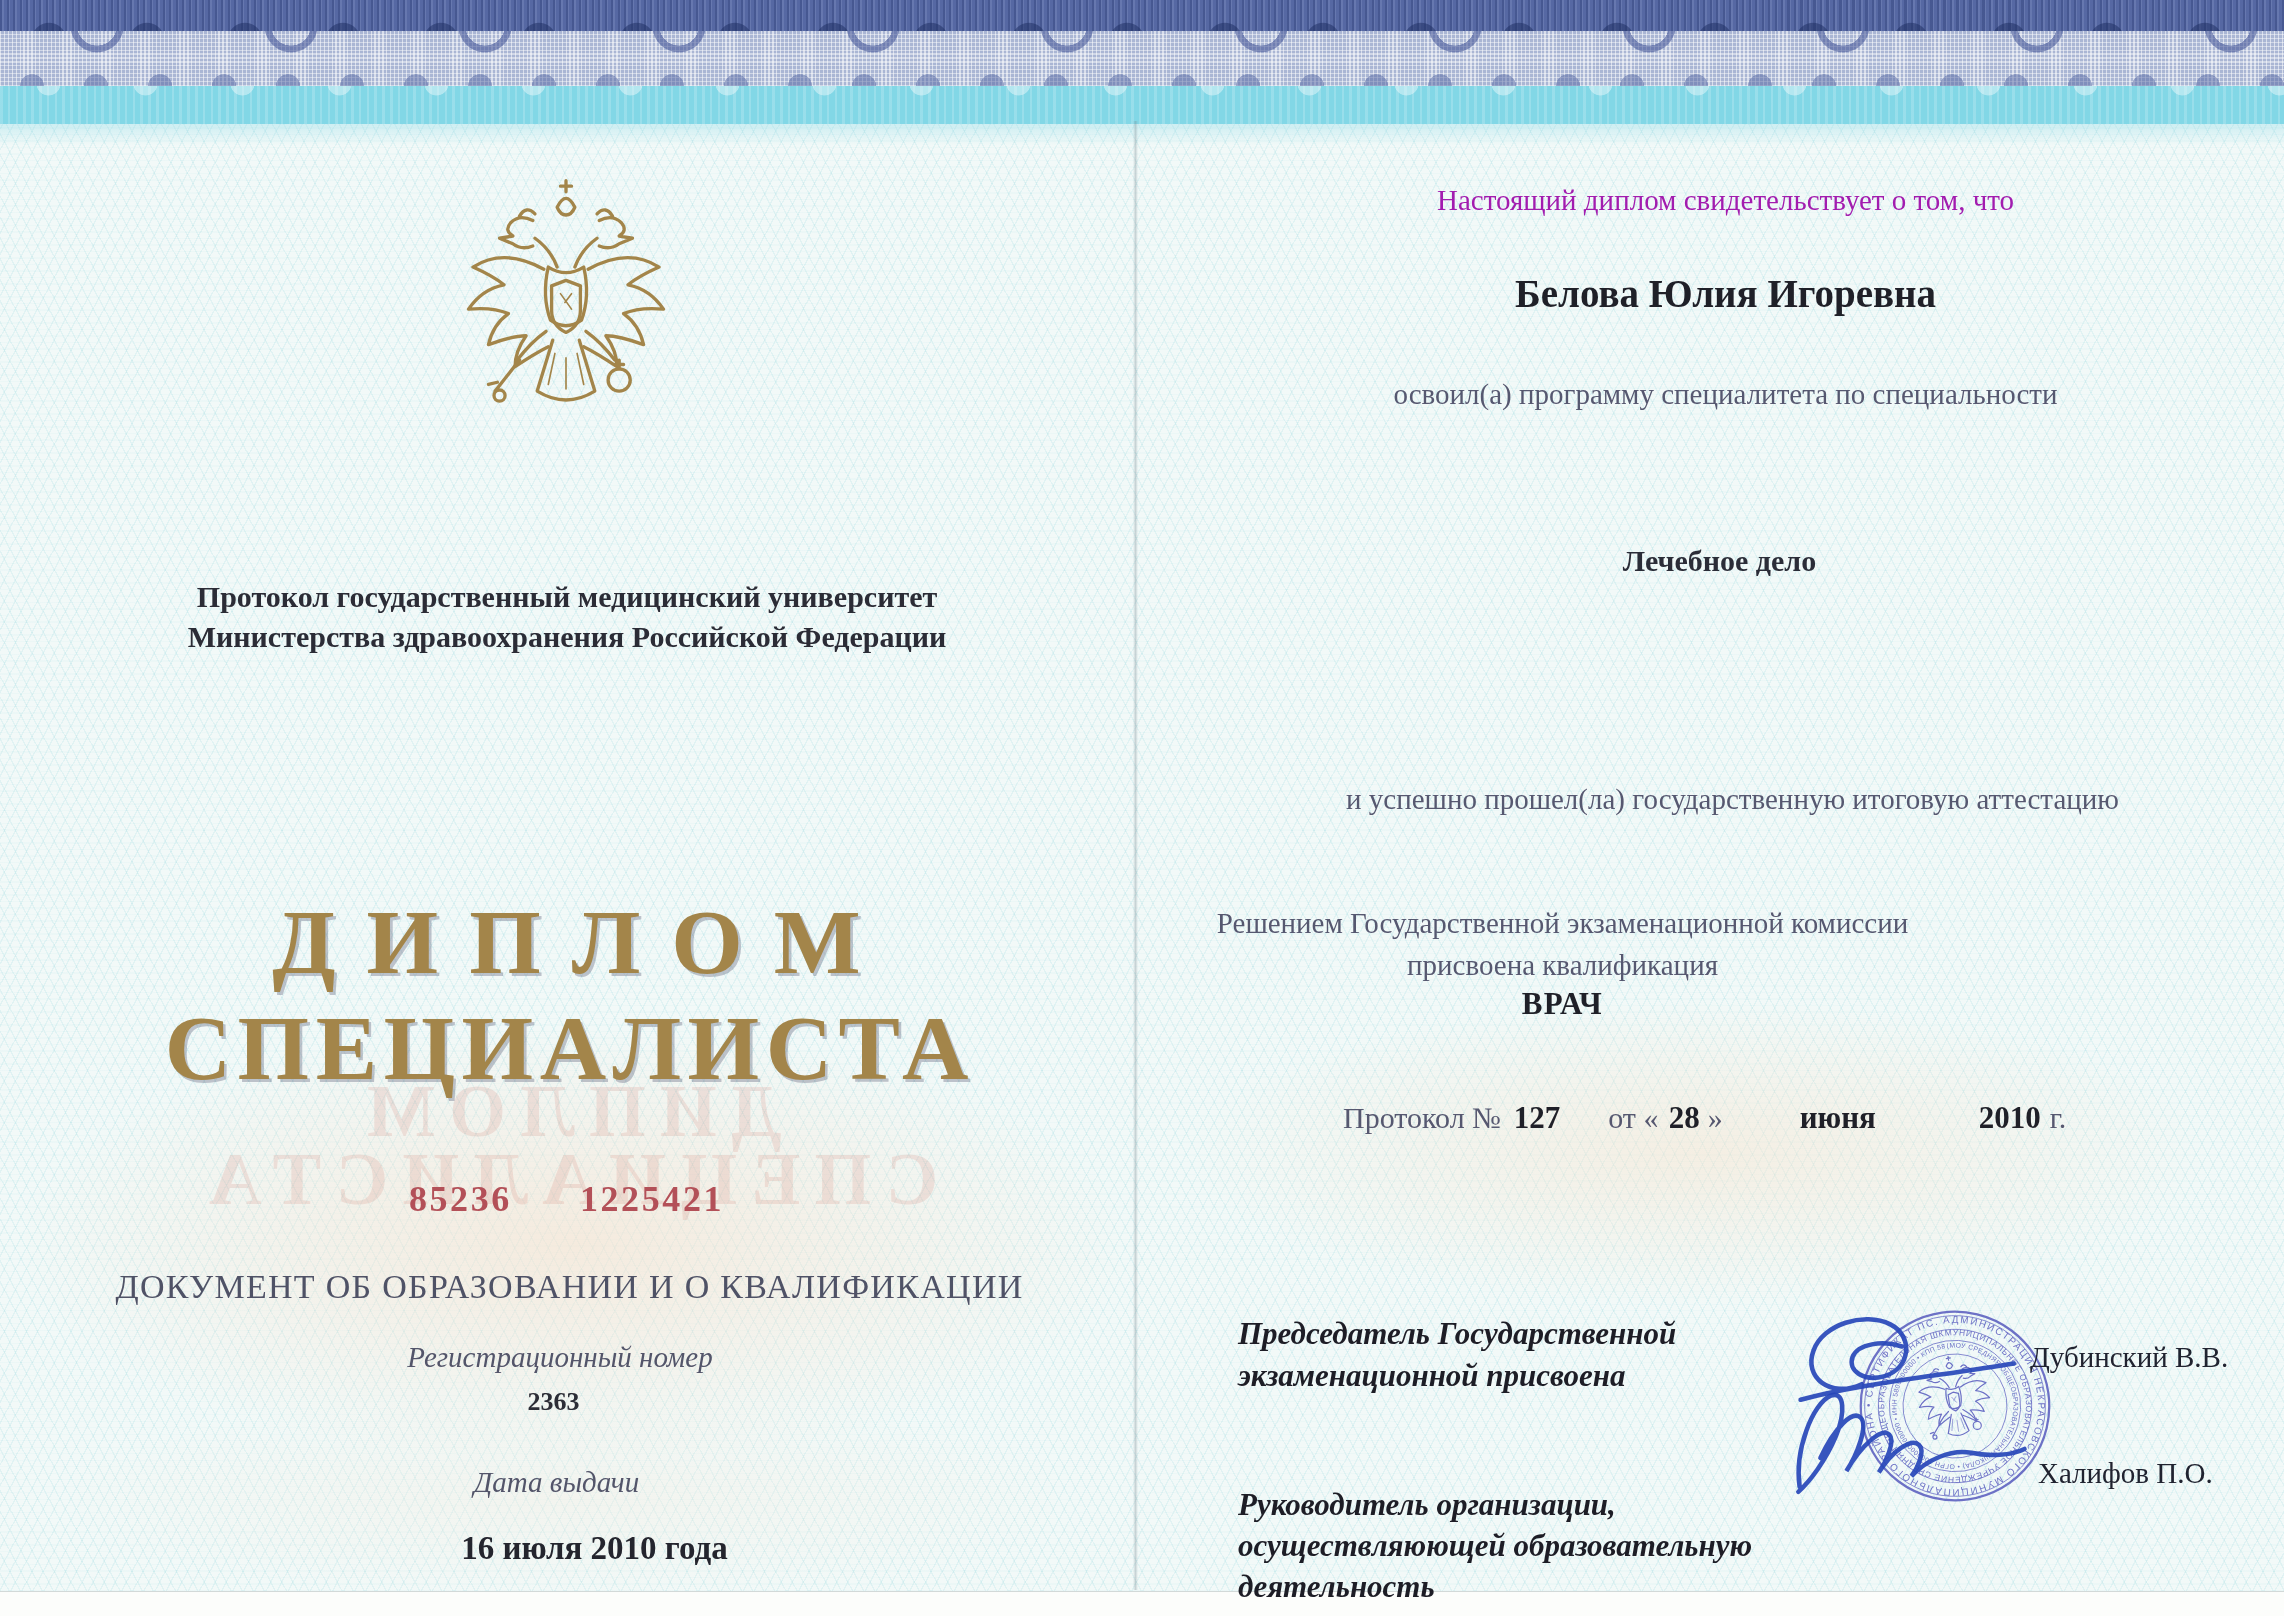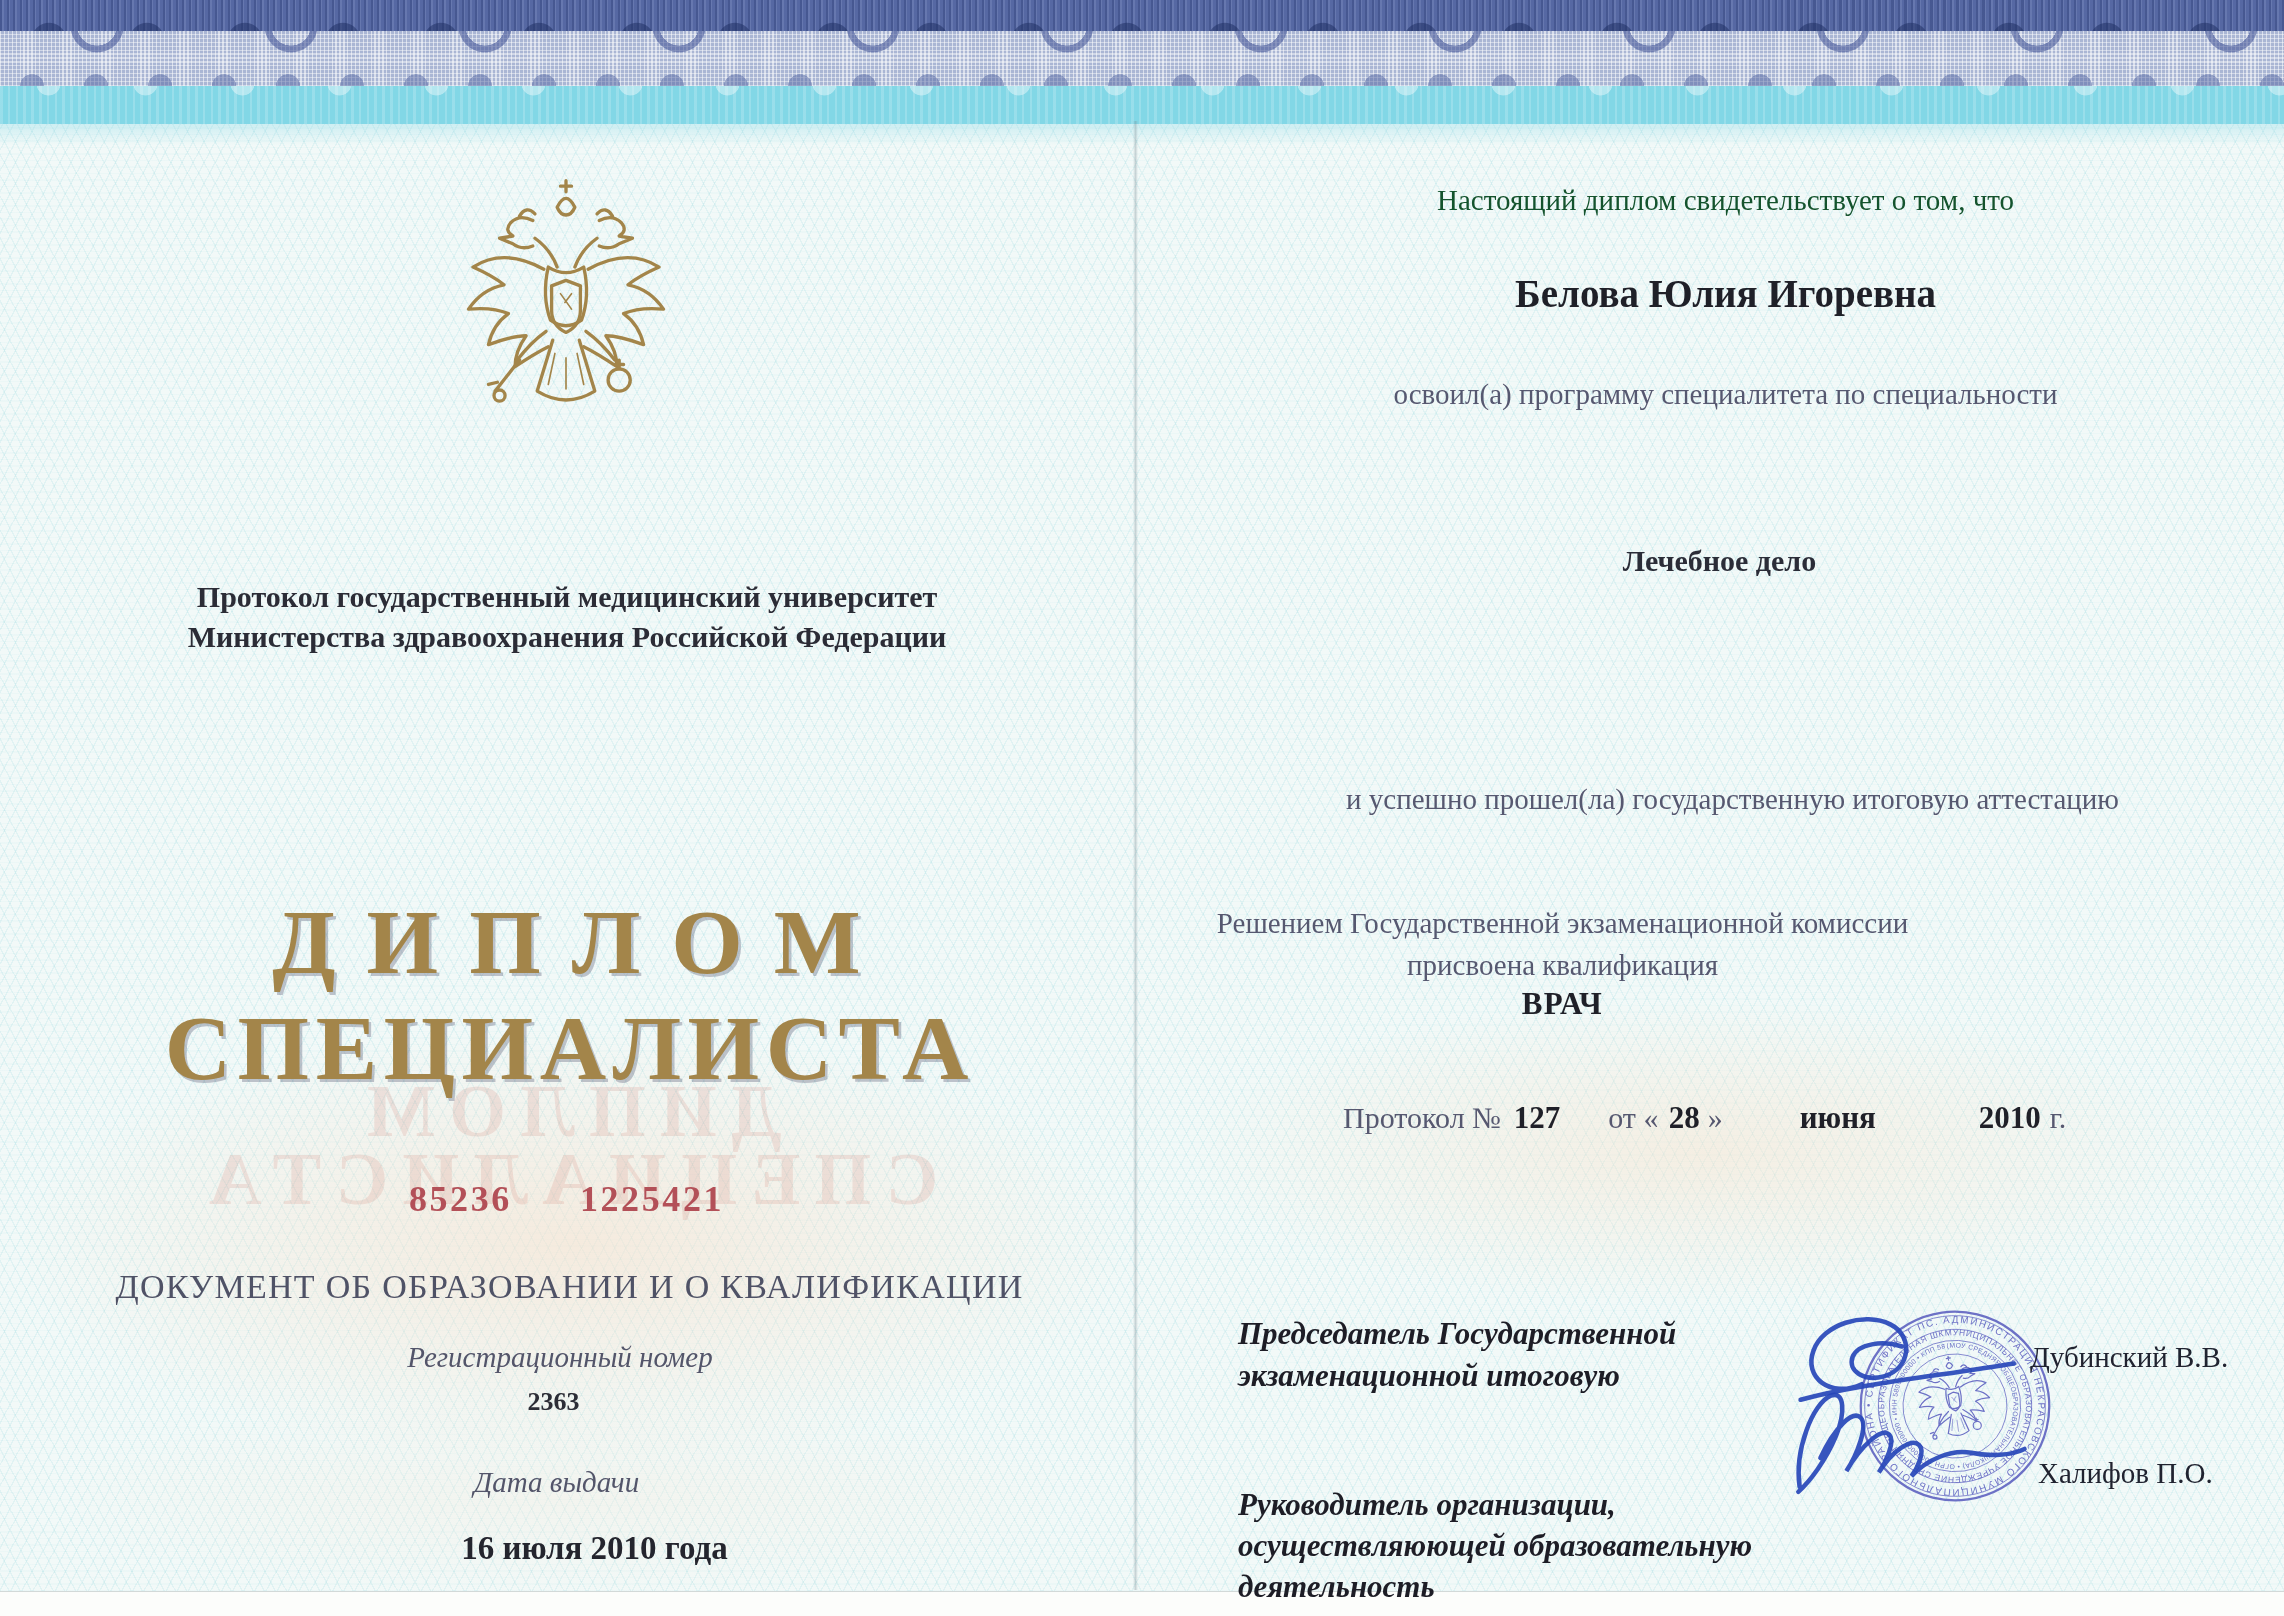--- a/index.html
+++ b/index.html
@@ -67,21 +67,21 @@
     letter-spacing:14.3px;color:#c96a5e;opacity:.15;transform:scaleX(-1);z-index:1;}
   .numbers{left:0;top:1178px;width:1133px;font-size:36px;font-weight:bold;color:#b35058;letter-spacing:2.6px;}
   .numbers .gap{display:inline-block;width:68px;}
   .doc-statement{left:0;top:1268px;width:1139px;font-size:34px;color:#4f5266;letter-spacing:1.3px;}
   .reg-label{left:0;top:1341px;width:1120px;font-size:29px;font-style:italic;color:#53556a;}
   .reg-value{left:0;top:1387px;width:1107px;font-size:26px;font-weight:bold;color:#2c2d36;}
   .date-label{left:0;top:1466px;width:1113px;font-size:29px;font-style:italic;color:#53556a;}
   .date-value{left:0;top:1530px;width:1133px;font-size:33px;font-weight:bold;color:#24252e;padding-left:28px;}
 
   
-  .intro{left:1237px;top:184px;width:977px;font-size:29px;color:#14532d;}
+  .intro{left:1237px;top:184px;width:977px;font-size:29px;color:#a21caf;}
   .holder{left:1237px;top:271px;width:977px;font-size:39px;font-weight:bold;color:#1f2028;}
   .program{left:1237px;top:378px;width:977px;font-size:29px;color:#565870;}
   .specialty{left:1231px;top:544px;width:977px;font-size:30px;font-weight:600;color:#2b2d38;}
   .attestation{left:1244px;top:783px;width:977px;font-size:29px;color:#565870;}
   .commission{left:1172px;top:902px;width:781px;font-size:29px;color:#565870;line-height:42px;}
   .qualification{left:1172px;top:986px;width:781px;font-size:31px;font-weight:bold;color:#1f2028;letter-spacing:1.3px;}
   .protocol{left:1343px;top:1100px;width:885px;font-size:30px;color:#565870;white-space:nowrap;}
   .protocol b{color:#1f2028;font-size:31px;}
   .protocol .m1{margin-right:13px;} .protocol .m2{margin-right:48px;}
   .protocol .m3{margin-right:10.4px;} .protocol .m4{margin-right:7.8px;}
@@ -183,21 +183,21 @@
       <div>присвоена квалификация</div>
     </div>
     <div class="abs ctr qualification">ВРАЧ</div>
 
     <div class="abs protocol">
       <span class="m1">Протокол №</span><b class="m2">127</b><span class="m3">от «</span><b class="m4">28</b><span class="m5">»</span><b class="m6">июня</b><b class="m7">2010</b><span>г.</span>
     </div>
 
     <div class="abs signblock chairman-label">
       <div>Председатель Государственной</div>
-      <div>экзаменационной итоговую</div>
+      <div>экзаменационной присвоена</div>
     </div>
     <div class="abs signblock head-label">
       <div>Руководитель организации,</div>
       <div>осуществляюющей образовательную</div>
       <div>деятельность</div>
     </div>
 
     <svg class="abs stamp" viewBox="-160 -160 320 320">
       <g stroke="#6266c2" fill="none">
         <circle r="145" stroke-width="3.5"></circle>

